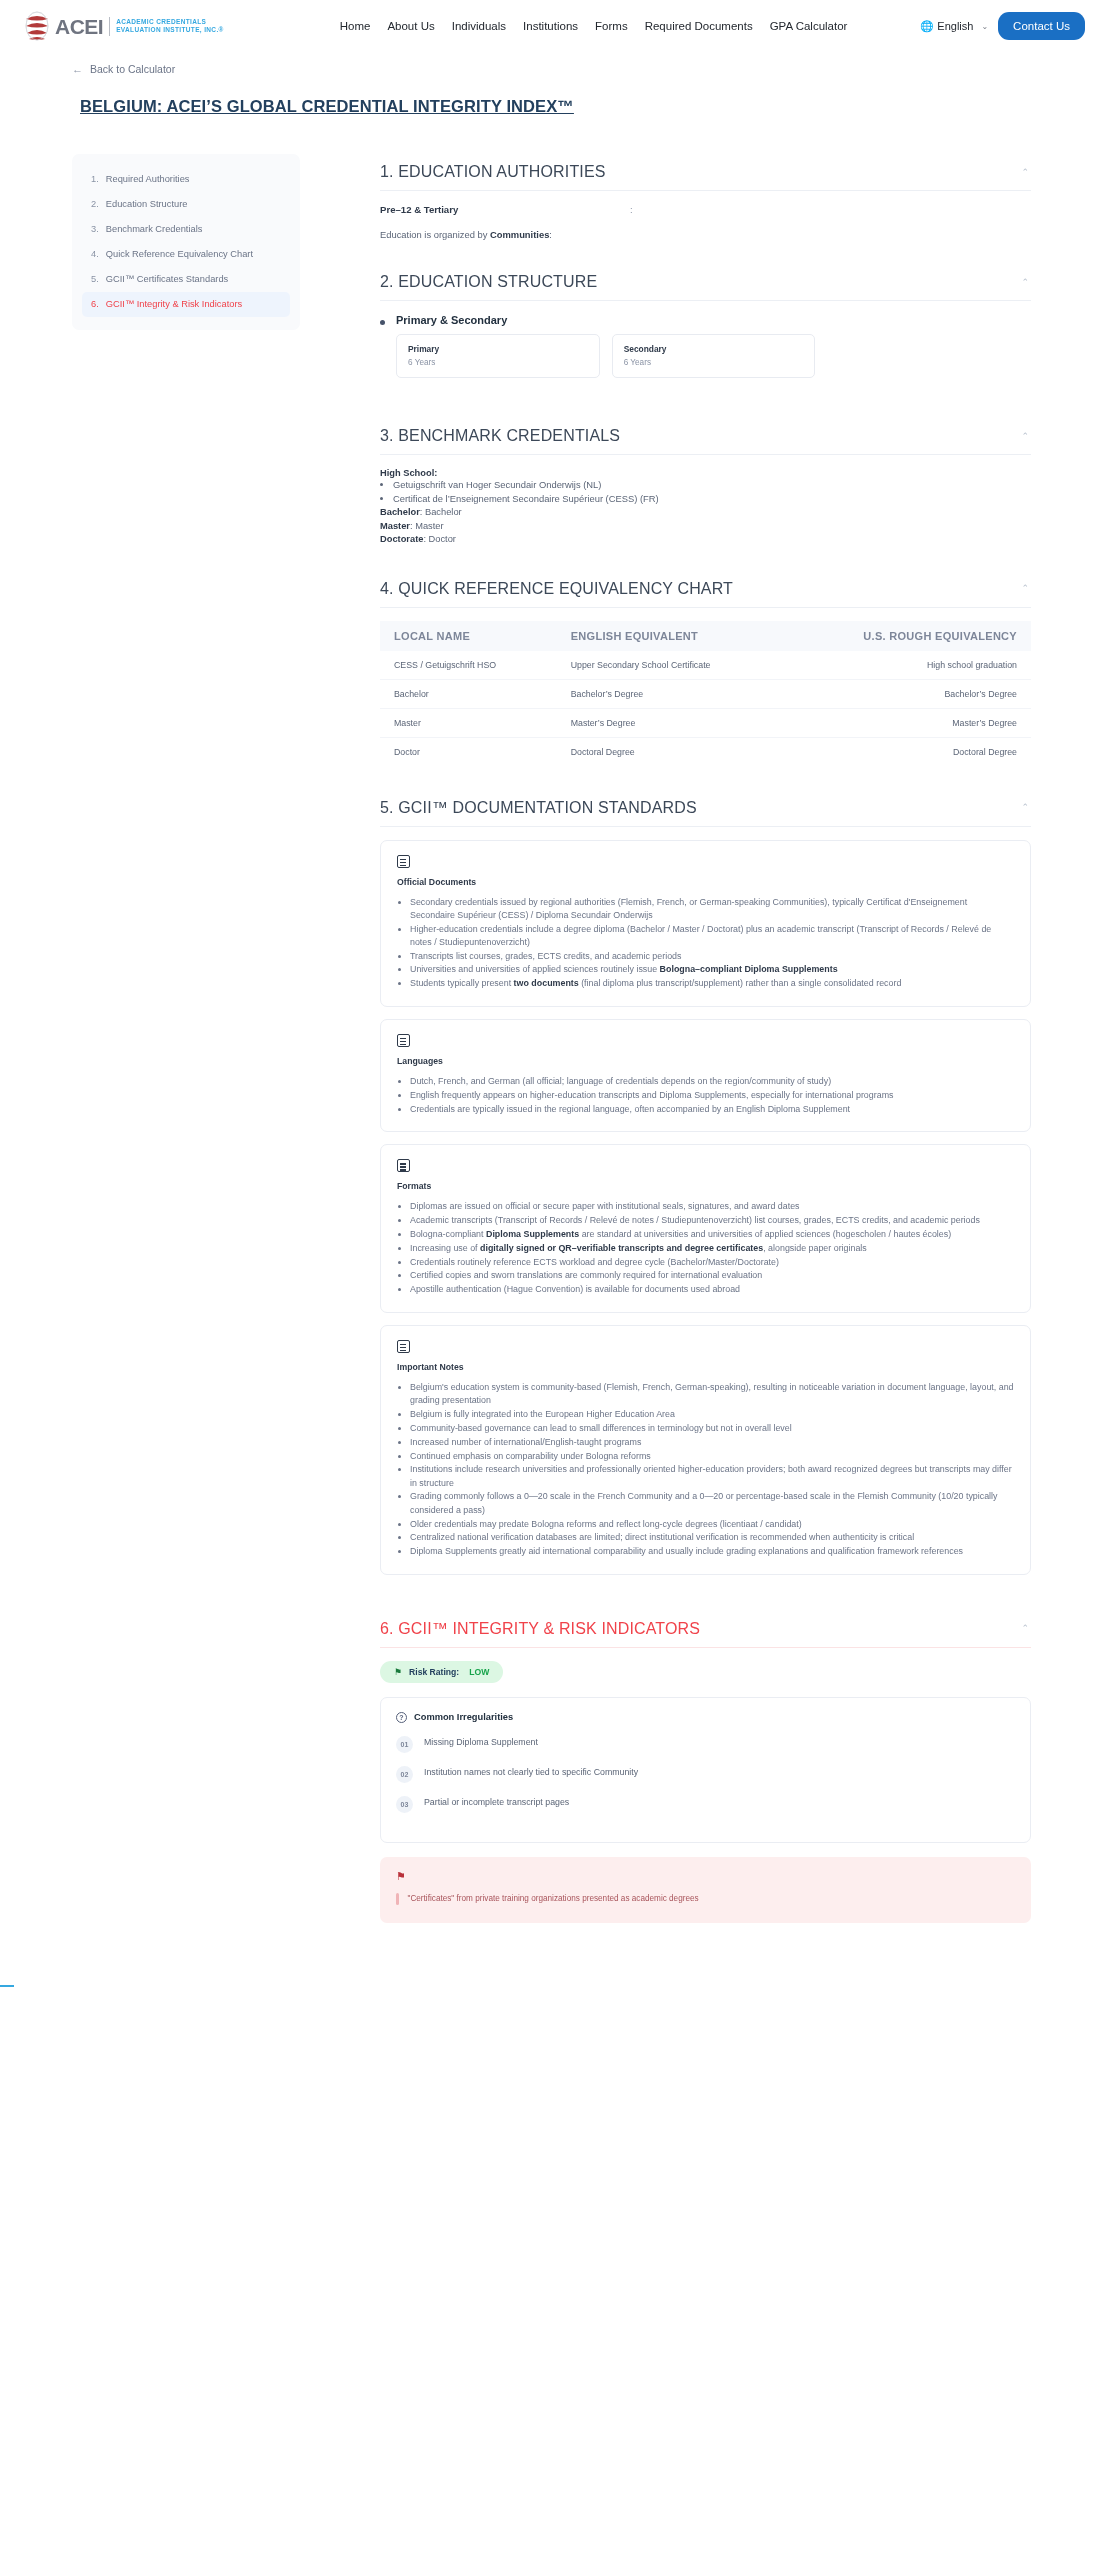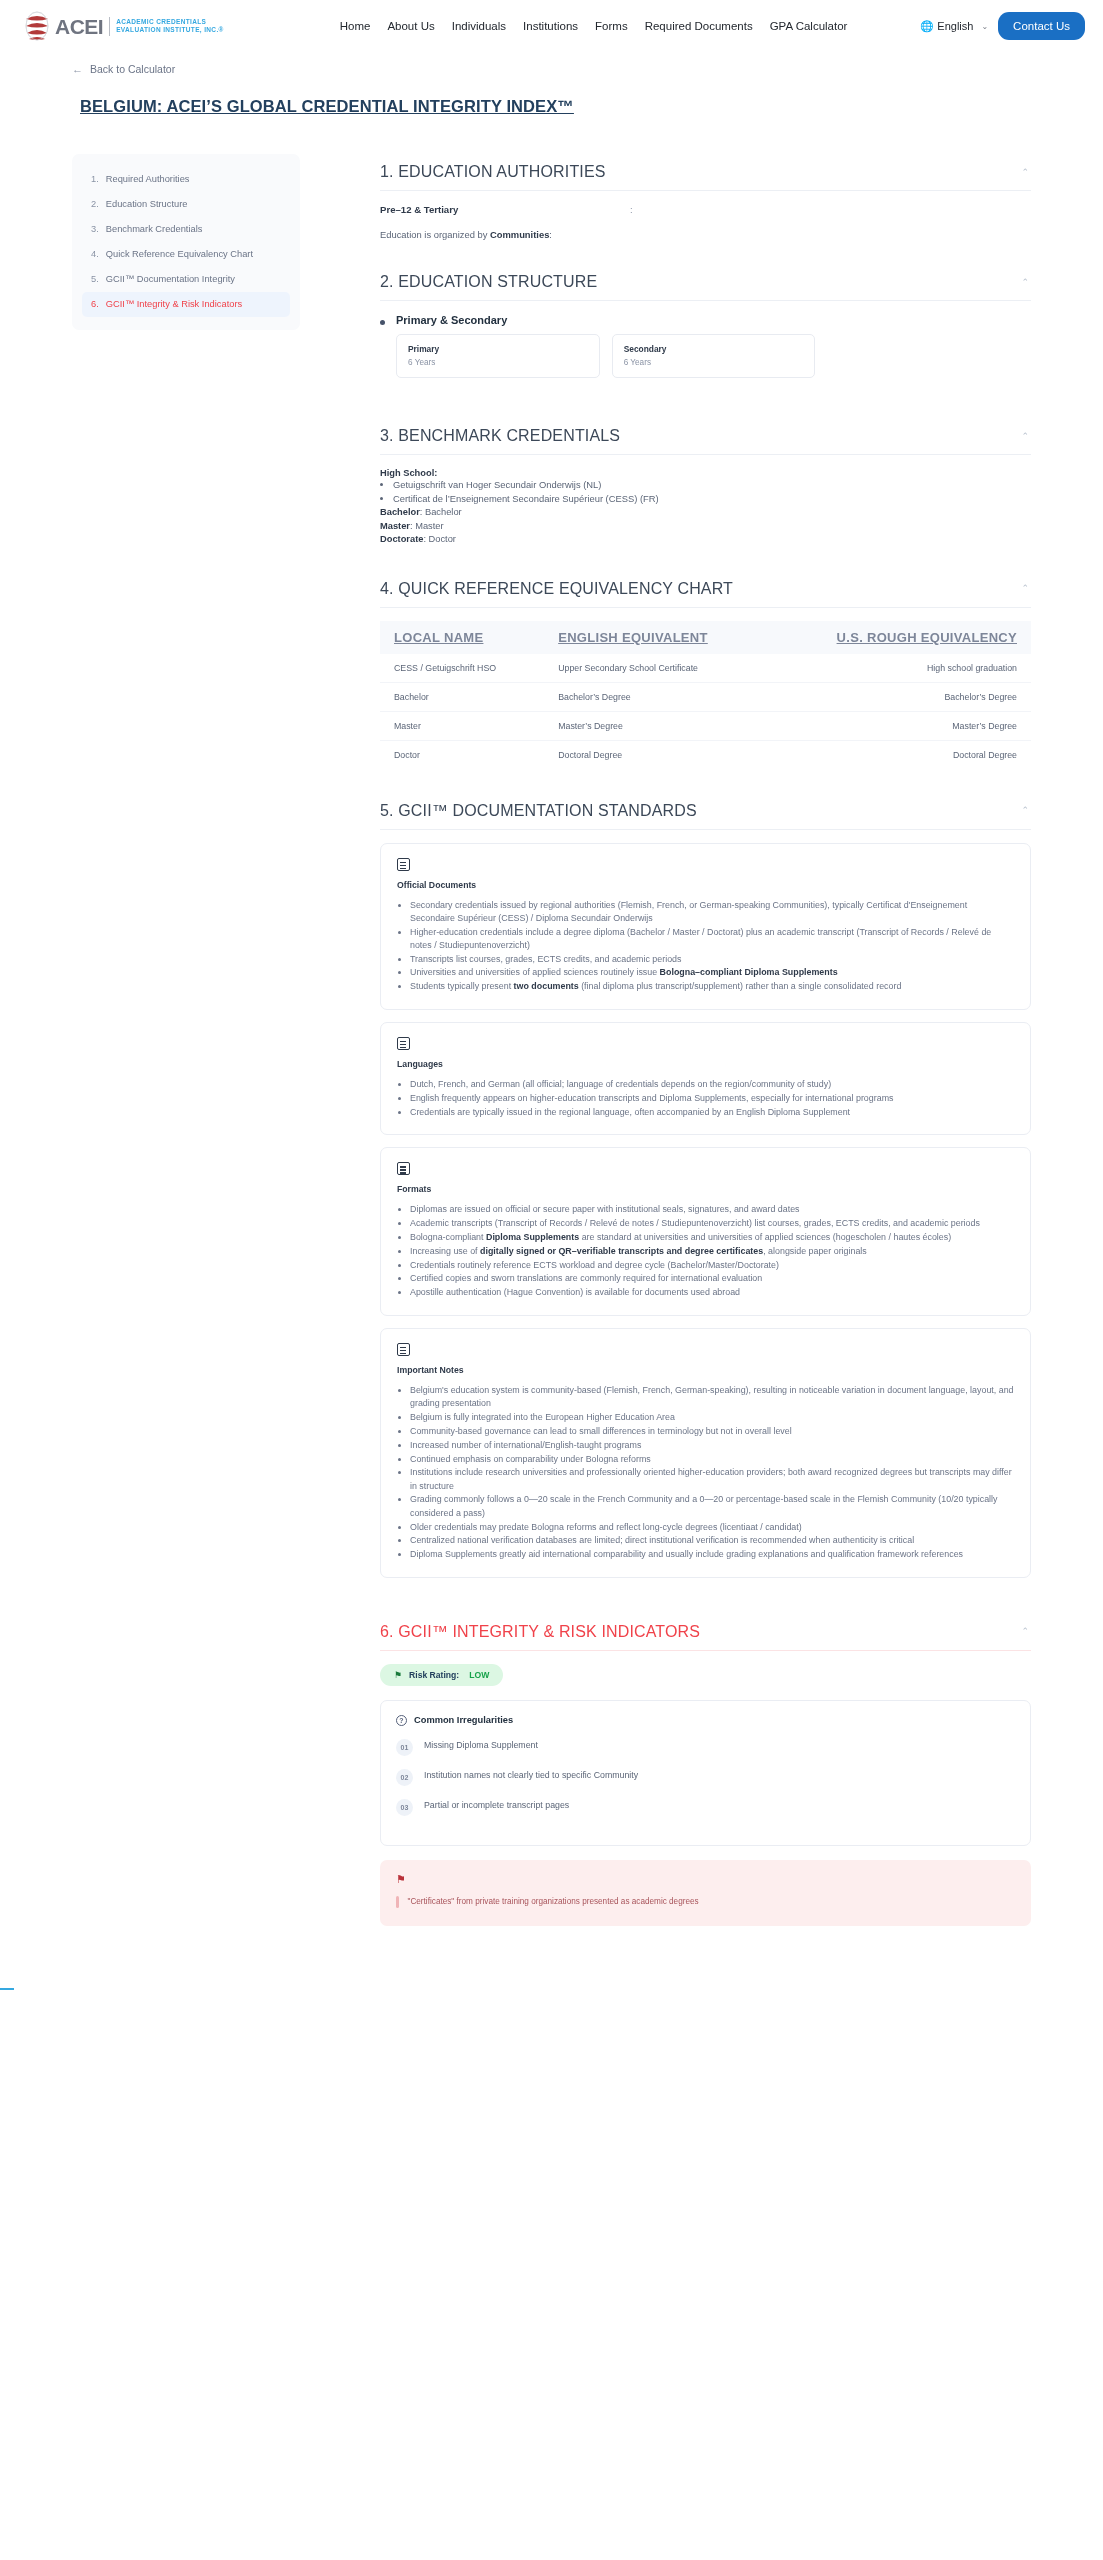--- a/index.html
+++ b/index.html
@@ -184,27 +184,26 @@
   .bench .bh { font-size: 9.3px; font-weight: 700; color: #2f3a4a; }
   .bench ul { list-style: disc; margin-left: 13px; }
   .bench li { font-size: 9.4px; color: #5b6577; line-height: 14px; }
   .bench .kv { font-size: 9.3px; color: #5b6577; line-height: 13.5px; }
   .bench .kv b { color: #2f3a4a; }
 
   
   table.eq { width: 100%; border-collapse: collapse; }
   table.eq thead tr { background: #f7f9fc; }
   table.eq th {
-    font-size: 13px;
+    font-size: 11px;
     font-weight: 700;
     letter-spacing: 0.3px;
     color: #7d8699;
     text-align: left;
     padding: 9px 14px;
-    text-decoration: underline;
   }
   table.eq th:last-child, table.eq td:last-child { text-align: right; }
   table.eq td {
     font-size: 8.8px;
     color: #5b6577;
     padding: 9px 14px;
   }
   table.eq tbody tr + tr td { border-top: 1px solid #f2f4f8; }
 
   
@@ -353,21 +352,21 @@
       <div class="toc-item">
         <span class="num">3.</span>
         <span>Benchmark Credentials</span>
       </div>
       <div class="toc-item">
         <span class="num">4.</span>
         <span>Quick Reference Equivalency Chart</span>
       </div>
       <div class="toc-item">
         <span class="num">5.</span>
-        <span>GCII™ Documentation Integrity</span>
+        <span>GCII™ Certificates Standards</span>
       </div>
       <div class="toc-item active">
         <span class="num">6.</span>
         <span>GCII™ Integrity &amp; Risk Indicators</span>
       </div>
     </div>
   </aside>
 
   <main class="content-col">
 

